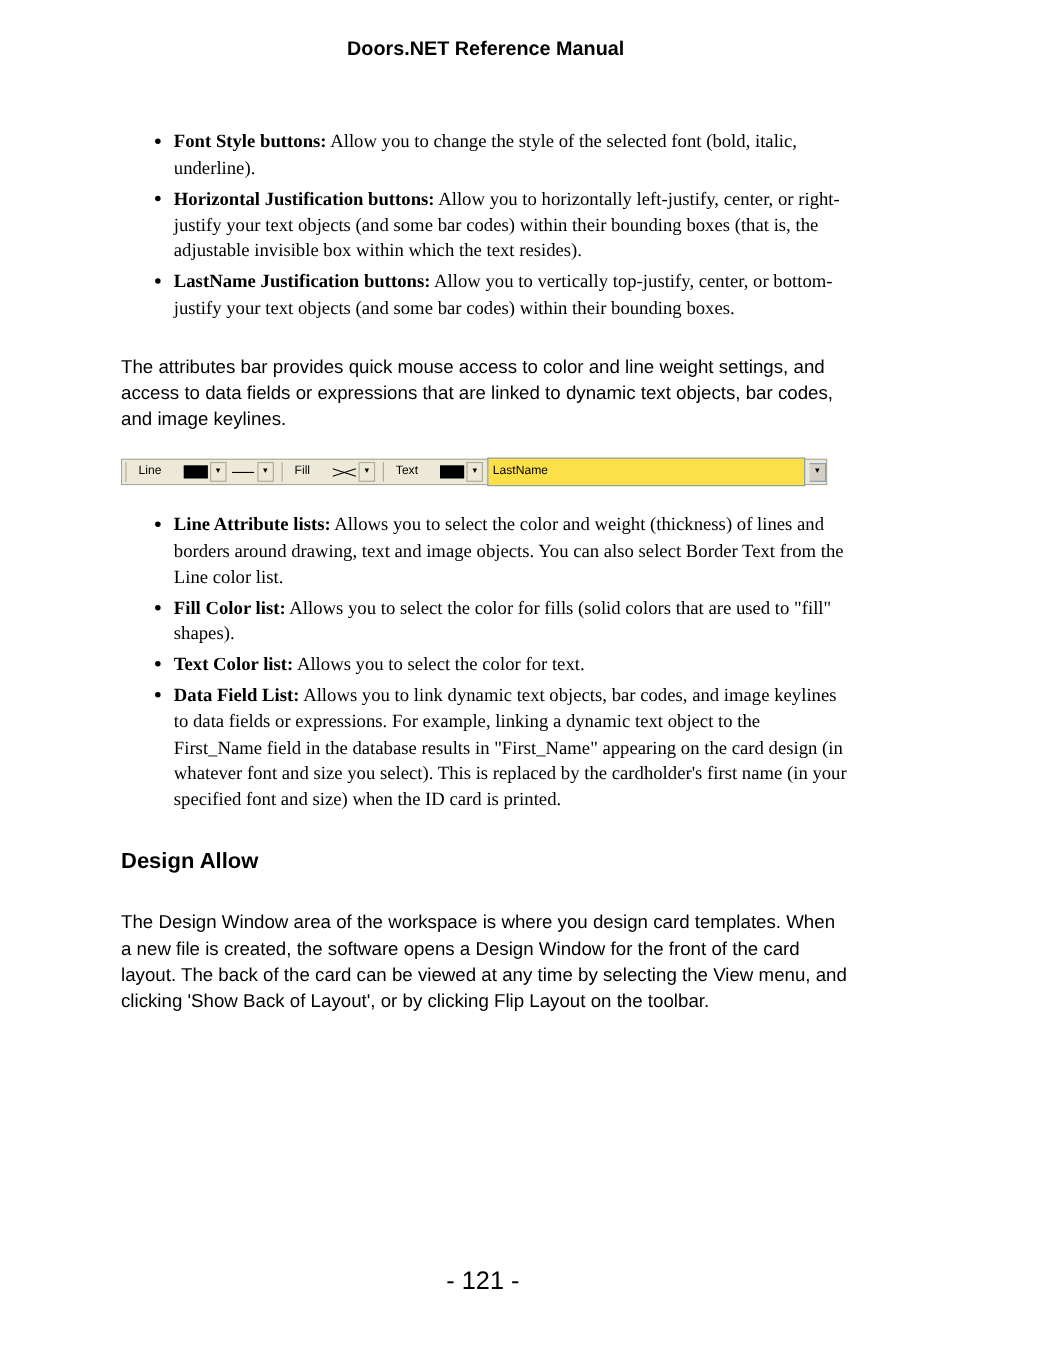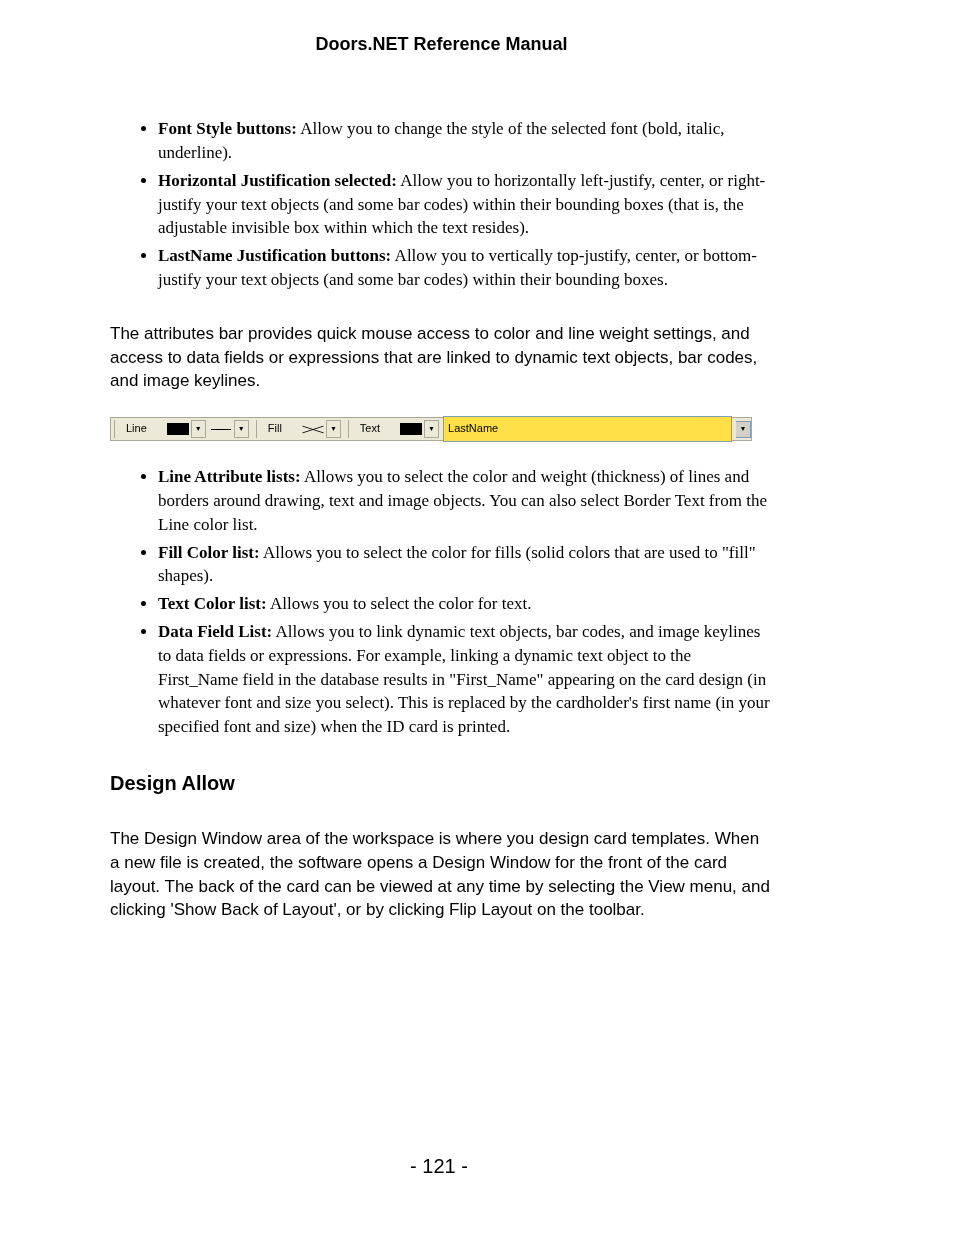--- a/index.html
+++ b/index.html
@@ -41,21 +41,21 @@
   p.body {
     margin: 0 0 24px 0;
   }
   .bold { font-weight: bold; }
   .page-number {
     position: absolute;
     bottom: 55px;
     left: 0;
     right: 0;
     text-align: center;
-    font-size: 20px;
+    font-size: 23px;
   }
   
   .attr-bar {
     width: 642px;
     height: 24px;
     background: #ece9d8;
     border: 1px solid #aca899;
     display: flex;
     align-items: center;
     font-family: Tahoma, Arial, sans-serif;
@@ -147,21 +147,21 @@
 </style>
 </head>
 <body>
 
 <div class="page">
 
   <div class="page-title">Doors.NET Reference Manual</div>
 
   <ul class="bullets">
     <li><span class="bold">Font Style buttons:</span><span> Allow you to change the style of the selected font (bold, italic, underline).</span></li>
-    <li><span class="bold">Horizontal Justification selected:</span><span> Allow you to horizontally left-justify, center, or right-justify your text objects (and some bar codes) within their bounding boxes (that is, the adjustable invisible box within which the text resides).</span></li>
+    <li><span class="bold">Horizontal Justification buttons:</span><span> Allow you to horizontally left-justify, center, or right-justify your text objects (and some bar codes) within their bounding boxes (that is, the adjustable invisible box within which the text resides).</span></li>
     <li><span class="bold">LastName Justification buttons:</span><span> Allow you to vertically top-justify, center, or bottom-justify your text objects (and some bar codes) within their bounding boxes.</span></li>
   </ul>
 
 
   <p class="body">The attributes bar provides quick mouse access to color and line weight settings, and access to data fields or expressions that are linked to dynamic text objects, bar codes, and image keylines.</p>
 
   <div class="attr-bar">
     <div class="divider"></div>
     <span class="lbl">Line</span>
     <div class="swatch"></div>

